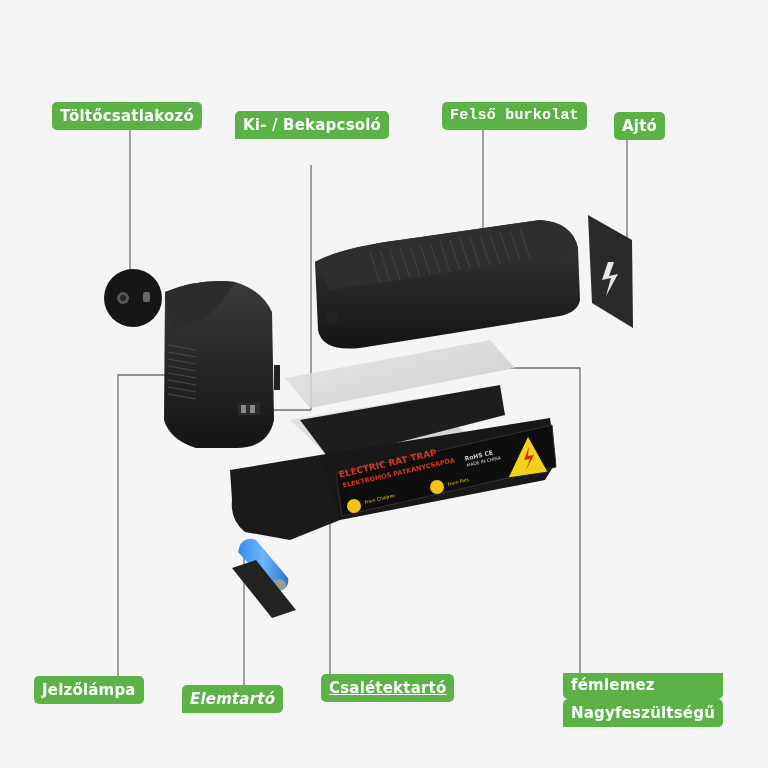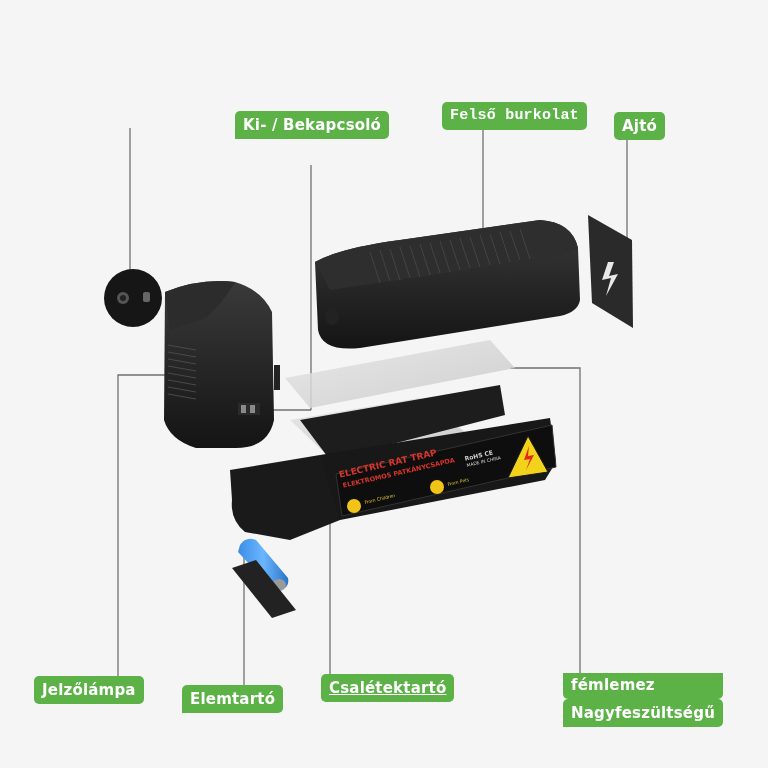--- a/index.html
+++ b/index.html
@@ -142,32 +142,33 @@
     <path d="M232 568 L256 560 L296 610 L272 618 Z" fill="#222"></path>
   </svg>
 
   <div style="position:absolute;left:338px;top:470px;font-size:9px;font-weight:bold;color:#d8342a;transform:rotate(-13deg);transform-origin:left top;white-space:nowrap;">ELECTRIC RAT TRAP</div>
   <div style="position:absolute;left:342px;top:482px;font-size:6.5px;font-weight:bold;color:#d8342a;transform:rotate(-13deg);transform-origin:left top;white-space:nowrap;">ELEKTROMOS PATKÁNYCSAPDA</div>
   <div style="position:absolute;left:464px;top:455px;font-size:6px;font-weight:bold;color:#cfcfcf;transform:rotate(-13deg);transform-origin:left top;white-space:nowrap;">RoHS CE</div>
   <div style="position:absolute;left:466px;top:463px;font-size:4.5px;color:#cfcfcf;transform:rotate(-13deg);transform-origin:left top;white-space:nowrap;">MADE IN CHINA</div>
   <div style="position:absolute;left:364px;top:500px;font-size:4.5px;color:#d8c23a;transform:rotate(-13deg);transform-origin:left top;white-space:nowrap;">From Children</div>
   <div style="position:absolute;left:447px;top:482px;font-size:4.5px;color:#d8c23a;transform:rotate(-13deg);transform-origin:left top;white-space:nowrap;">From Pets</div>
 
+  <div class="lbl" style="left:52px;top:102px;">Töltőcsatlakozó</div>
 
   <div style="position:absolute;left:235px;top:111px;">
     <div class="lbl" style="position:relative;border-radius:5px 5px 5px 0;">Ki- / Bekapcsoló</div>
   </div>
 
   <div class="lbl" style="left:442px;top:102px;font-family:Liberation Mono, monospace;">Felső burkolat</div>
   <div class="lbl" style="left:614px;top:112px;text-align:center;">Ajtó</div>
 
   <div class="lbl" style="left:6px;top:676px;margin-left:28px;">Jelzőlámpa</div>
 
   <div style="position:absolute;left:182px;top:685px;">
-    <div class="lbl" style="position:relative;border-radius:5px 5px 5px 0;">Elemtartó</div>
+    <div class="lbl" style="position:relative;border-radius:5px 5px 5px 0;font-style:italic;">Elemtartó</div>
   </div>
 
   <div class="lbl" style="left:321px;top:674px;text-decoration:underline;">Csalétektartó</div>
 
   <div style="position:absolute;left:563px;top:673px;">
     <div class="lbl" style="position:relative;border-radius:0 0 5px 5px;padding-top:2px;">fémlemez</div>
     <div class="lbl" style="position:relative;border-radius:5px 5px 5px 0;">Nagyfeszültségű</div>
   </div>
 </div>
 

